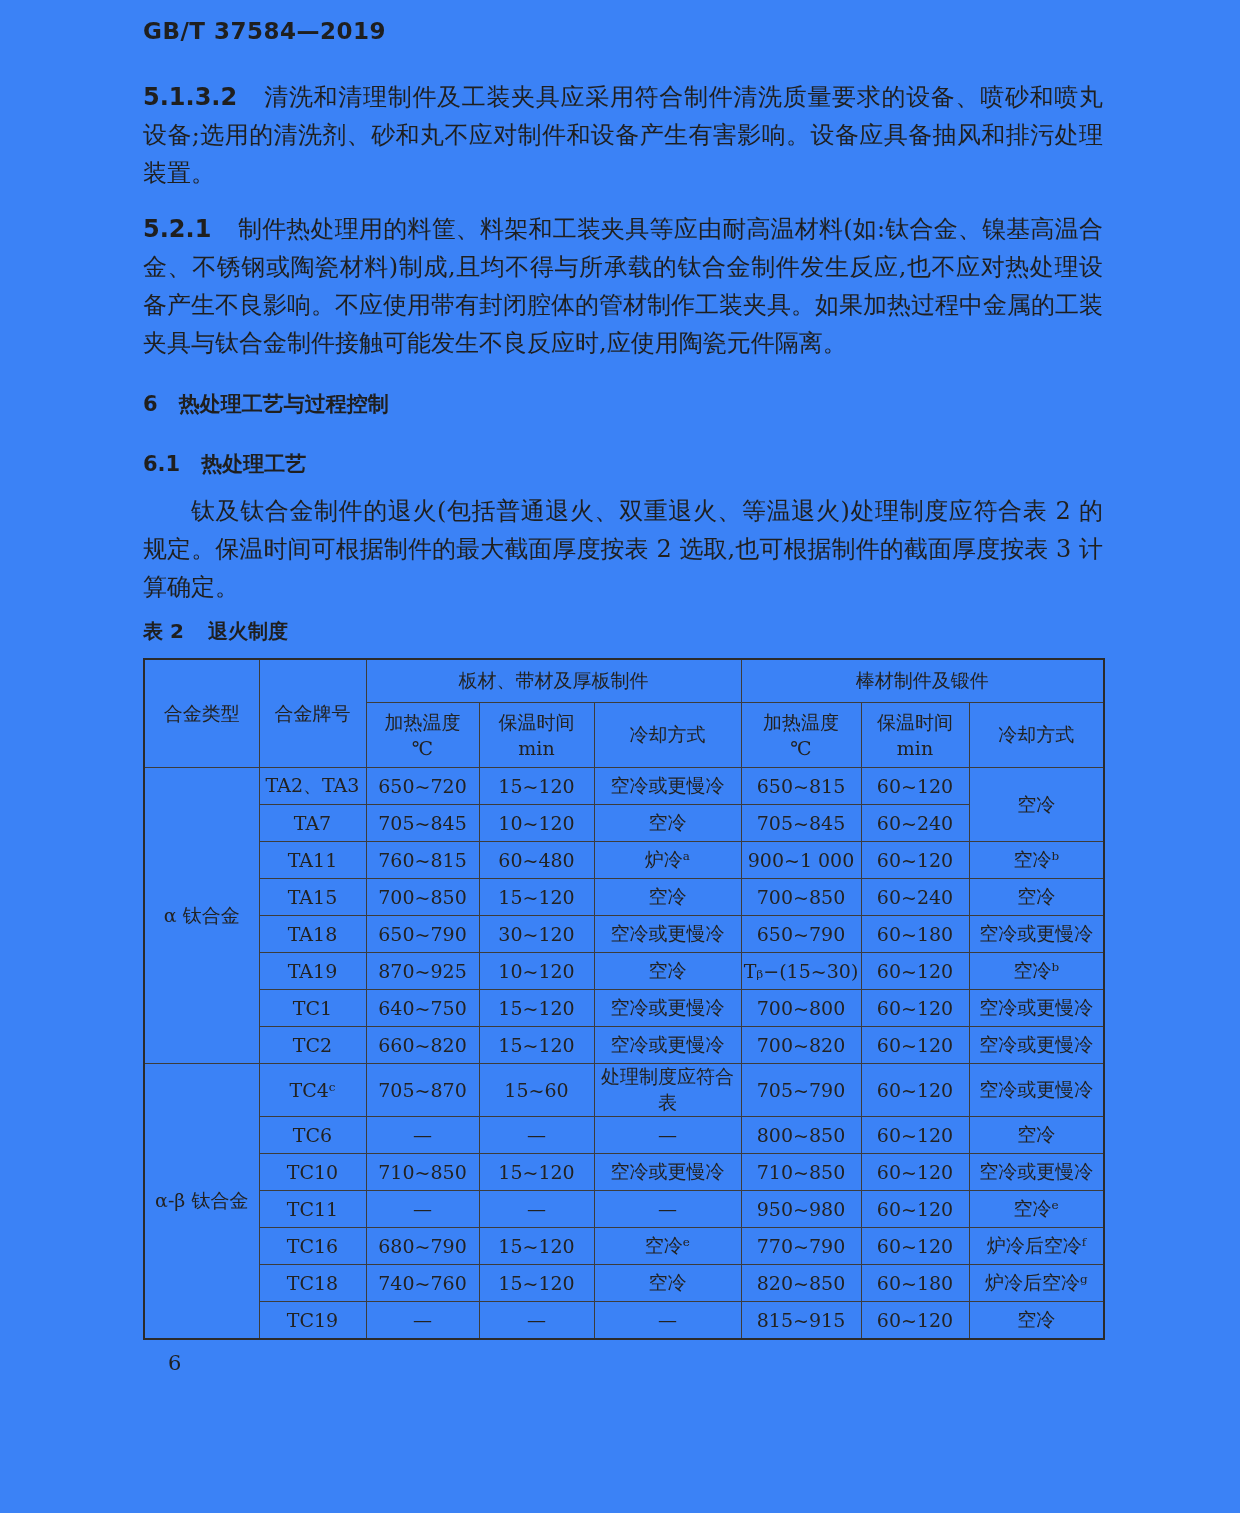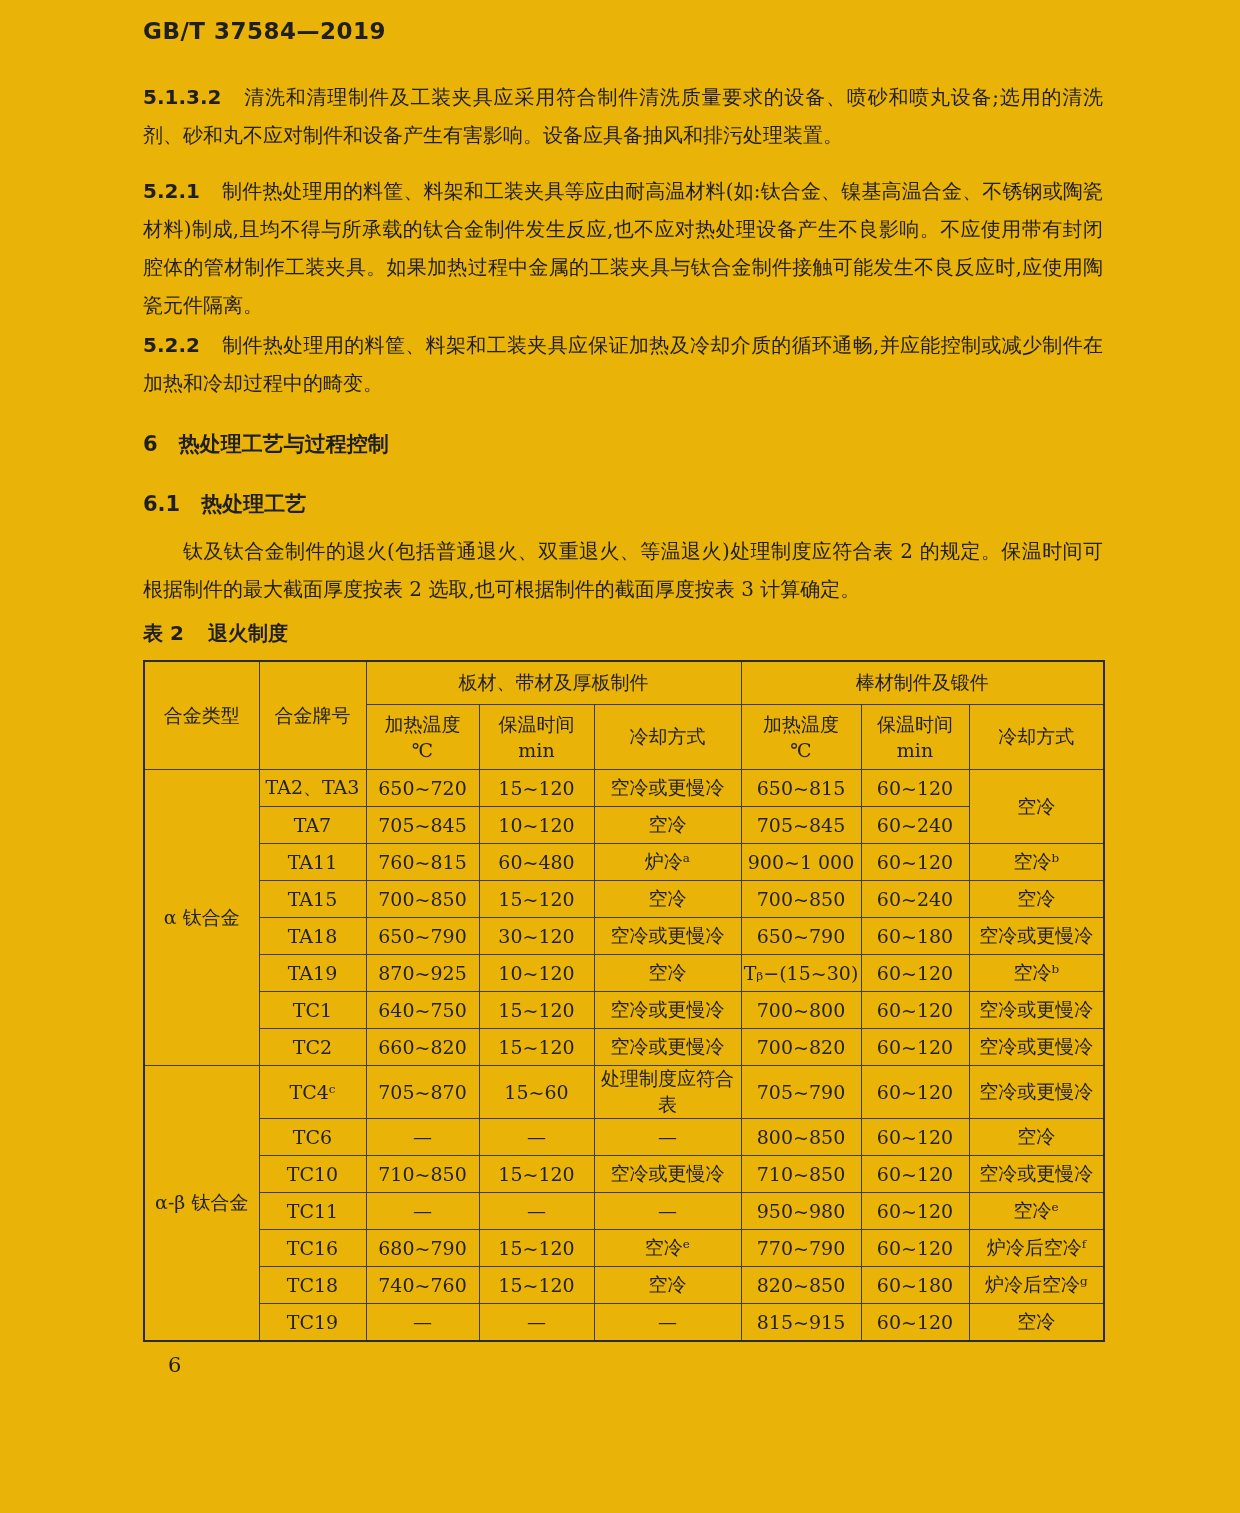--- a/index.html
+++ b/index.html
@@ -1,36 +1,36 @@
 <!DOCTYPE html>
 <html><head>
 <meta charset="utf-8">
 <style>
   html, body { margin: 0; padding: 0; background: #e8e8e8; }
   .page {
     position: relative;
     width: 1240px;
     height: 1513px;
     margin: 0 auto;
-    background: #eab308;
+    background: #3b82f6;
     color: #1f1f1f;
     font-family: "DejaVu Serif", "Liberation Serif", serif;
     overflow: hidden;
     box-sizing: border-box;
     padding: 18px 137px 8px 143px;
   }
   .doc-code {
     font-family: "DejaVu Sans", "Liberation Sans", sans-serif;
     font-weight: bold;
     font-size: 23px;
     letter-spacing: 0.5px;
   }
   p.body-para {
     margin: 0;
-    font-size: 20px;
+    font-size: 24px;
     line-height: 38px;
     text-align: justify;
   }
   .num {
     font-family: "DejaVu Sans", "Liberation Sans", sans-serif;
     font-weight: bold;
   }
   p.body-para .num { margin-right: 1.1em; }
   .heading {
     margin: 0;
@@ -93,21 +93,20 @@
 
 <div class="page">
 
   <div class="doc-code">GB/T 37584—2019</div>
 
   <p class="body-para mt-p5132"><span class="num">5.1.3.2</span><span>清洗和清理制件及工装夹具应采用符合制件清洗质量要求的设备、喷砂和喷丸设备;选用的清洗剂、砂和丸不应对制件和设备产生有害影响。设备应具备抽风和排污处理装置。</span></p>
 
 
   <p class="body-para mt-p521"><span class="num">5.2.1</span><span>制件热处理用的料筐、料架和工装夹具等应由耐高温材料(如:钛合金、镍基高温合金、不锈钢或陶瓷材料)制成,且均不得与所承载的钛合金制件发生反应,也不应对热处理设备产生不良影响。不应使用带有封闭腔体的管材制作工装夹具。如果加热过程中金属的工装夹具与钛合金制件接触可能发生不良反应时,应使用陶瓷元件隔离。</span></p>
 
-  <p class="body-para mt-p522"><span class="num">5.2.2</span><span>制件热处理用的料筐、料架和工装夹具应保证加热及冷却介质的循环通畅,并应能控制或减少制件在加热和冷却过程中的畸变。</span></p>
 
   <h3 class="heading mt-h6"><span class="num">6</span><span>热处理工艺与过程控制</span></h3>
 
   <h3 class="heading mt-h61"><span class="num">6.1</span><span>热处理工艺</span></h3>
 
 
 
   <p class="body-para intro mt-intro">钛及钛合金制件的退火(包括普通退火、双重退火、等温退火)处理制度应符合表 2 的规定。保温时间可根据制件的最大截面厚度按表 2 选取,也可根据制件的截面厚度按表 3 计算确定。</p>
 
   <div class="table-caption"><span>表 2</span><span class="caption-gap"></span><span>退火制度</span></div>

